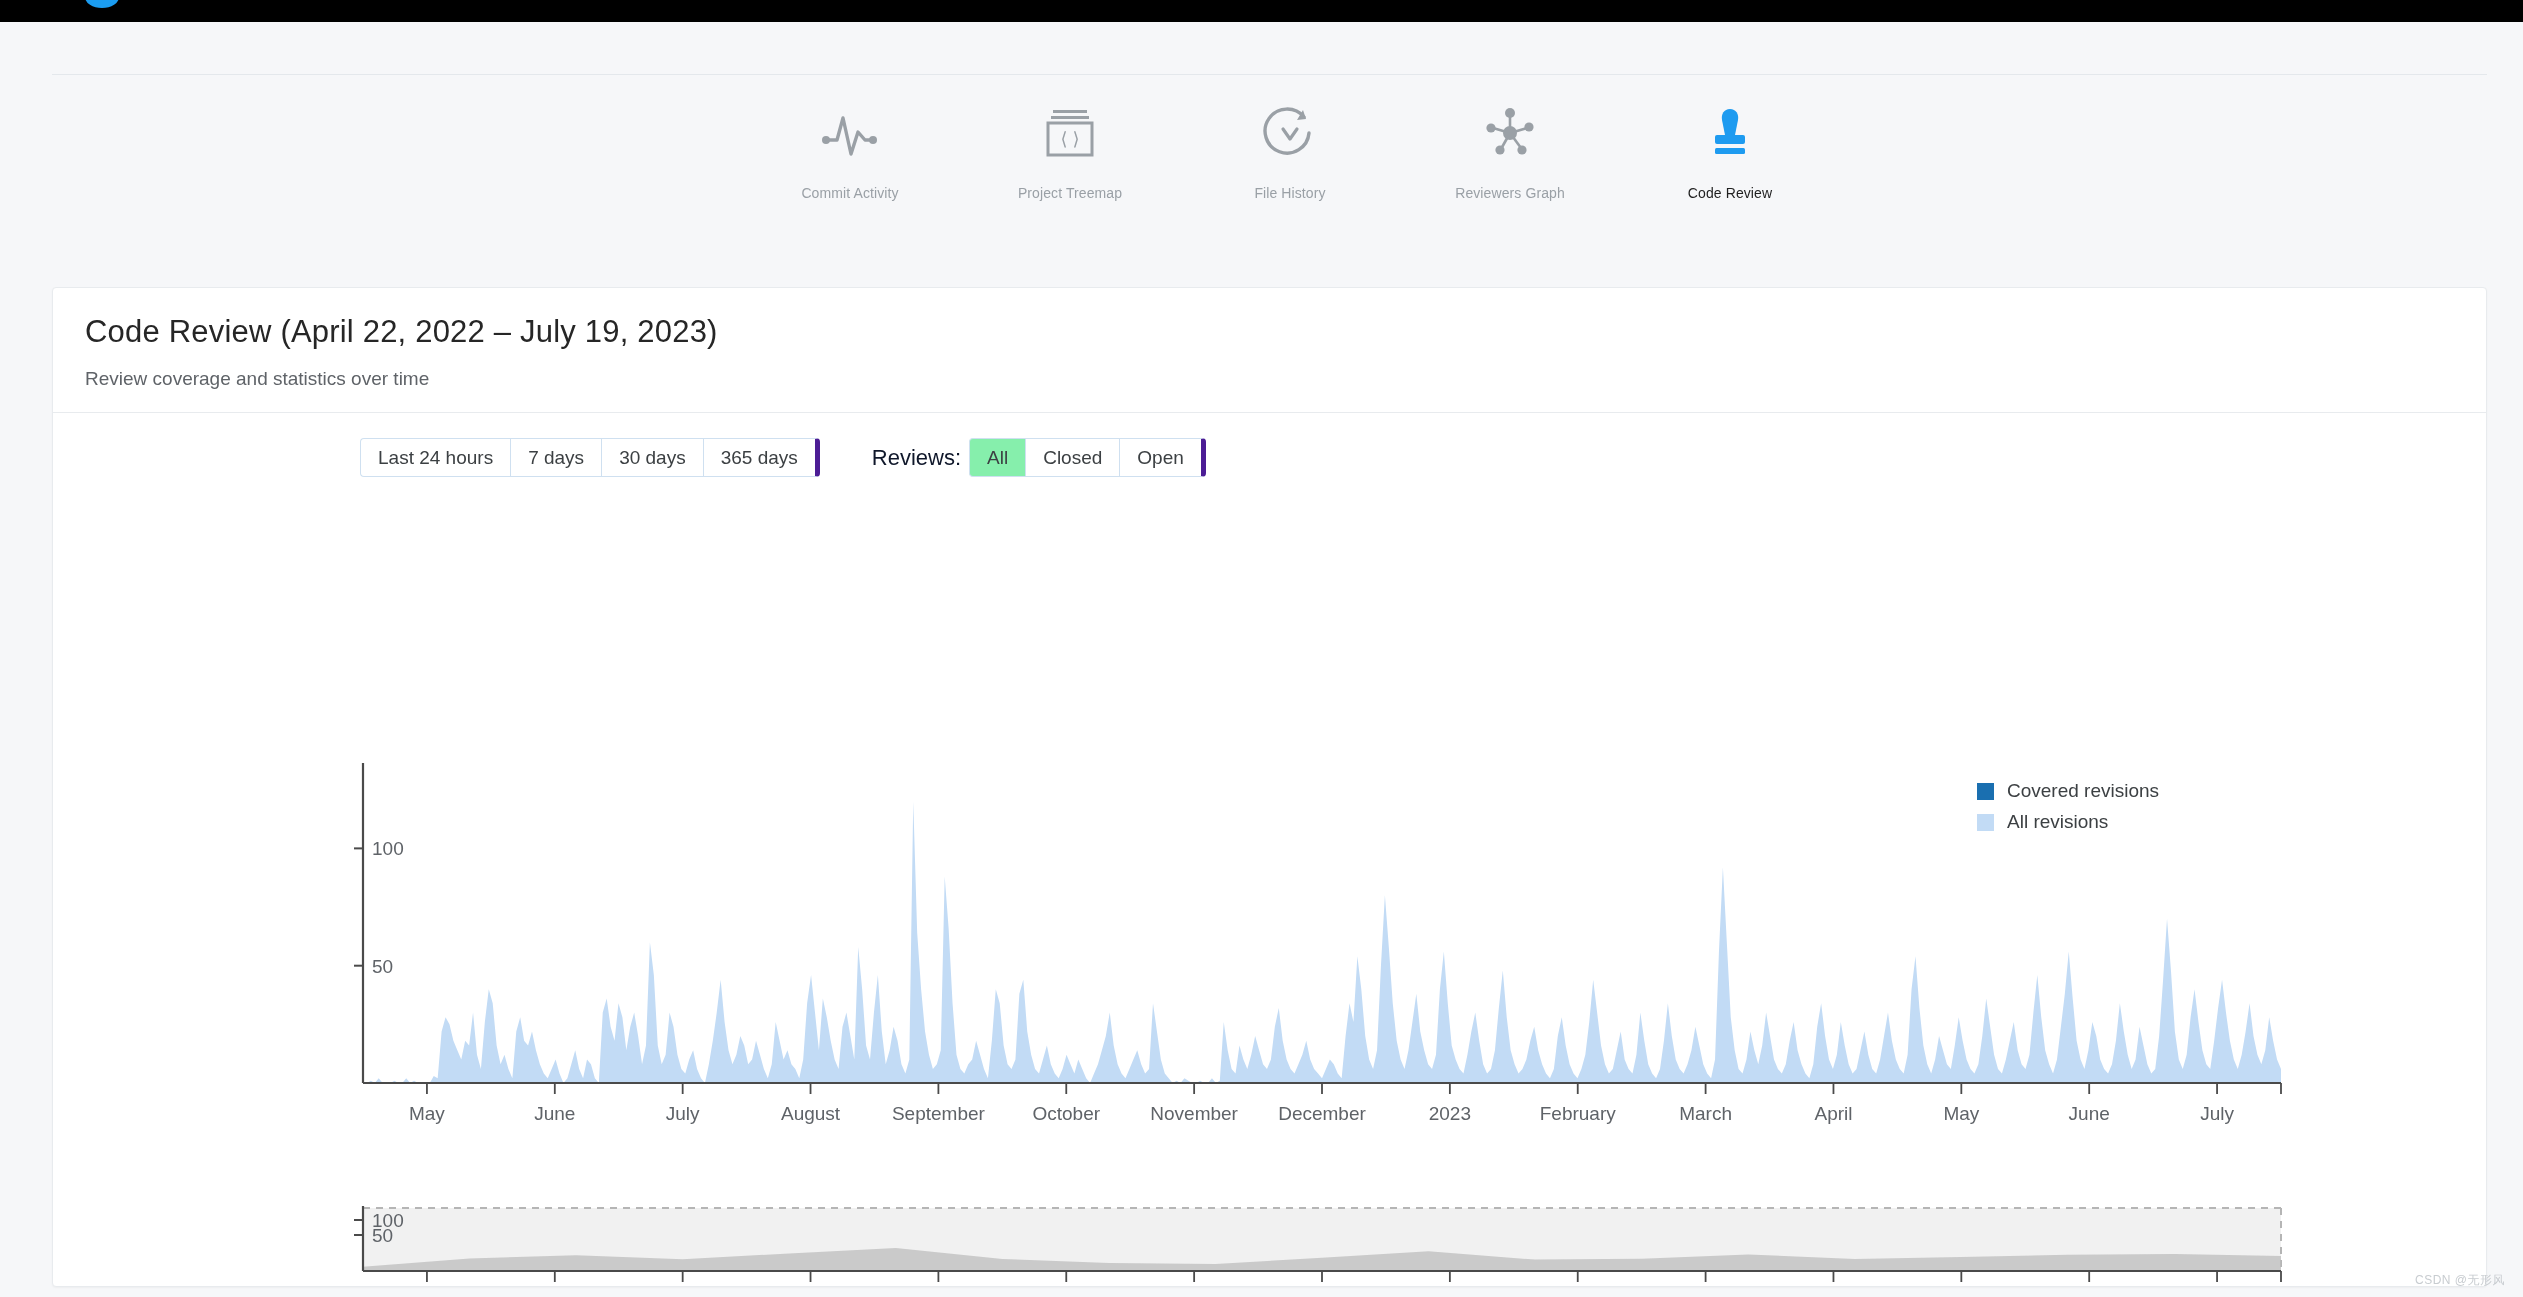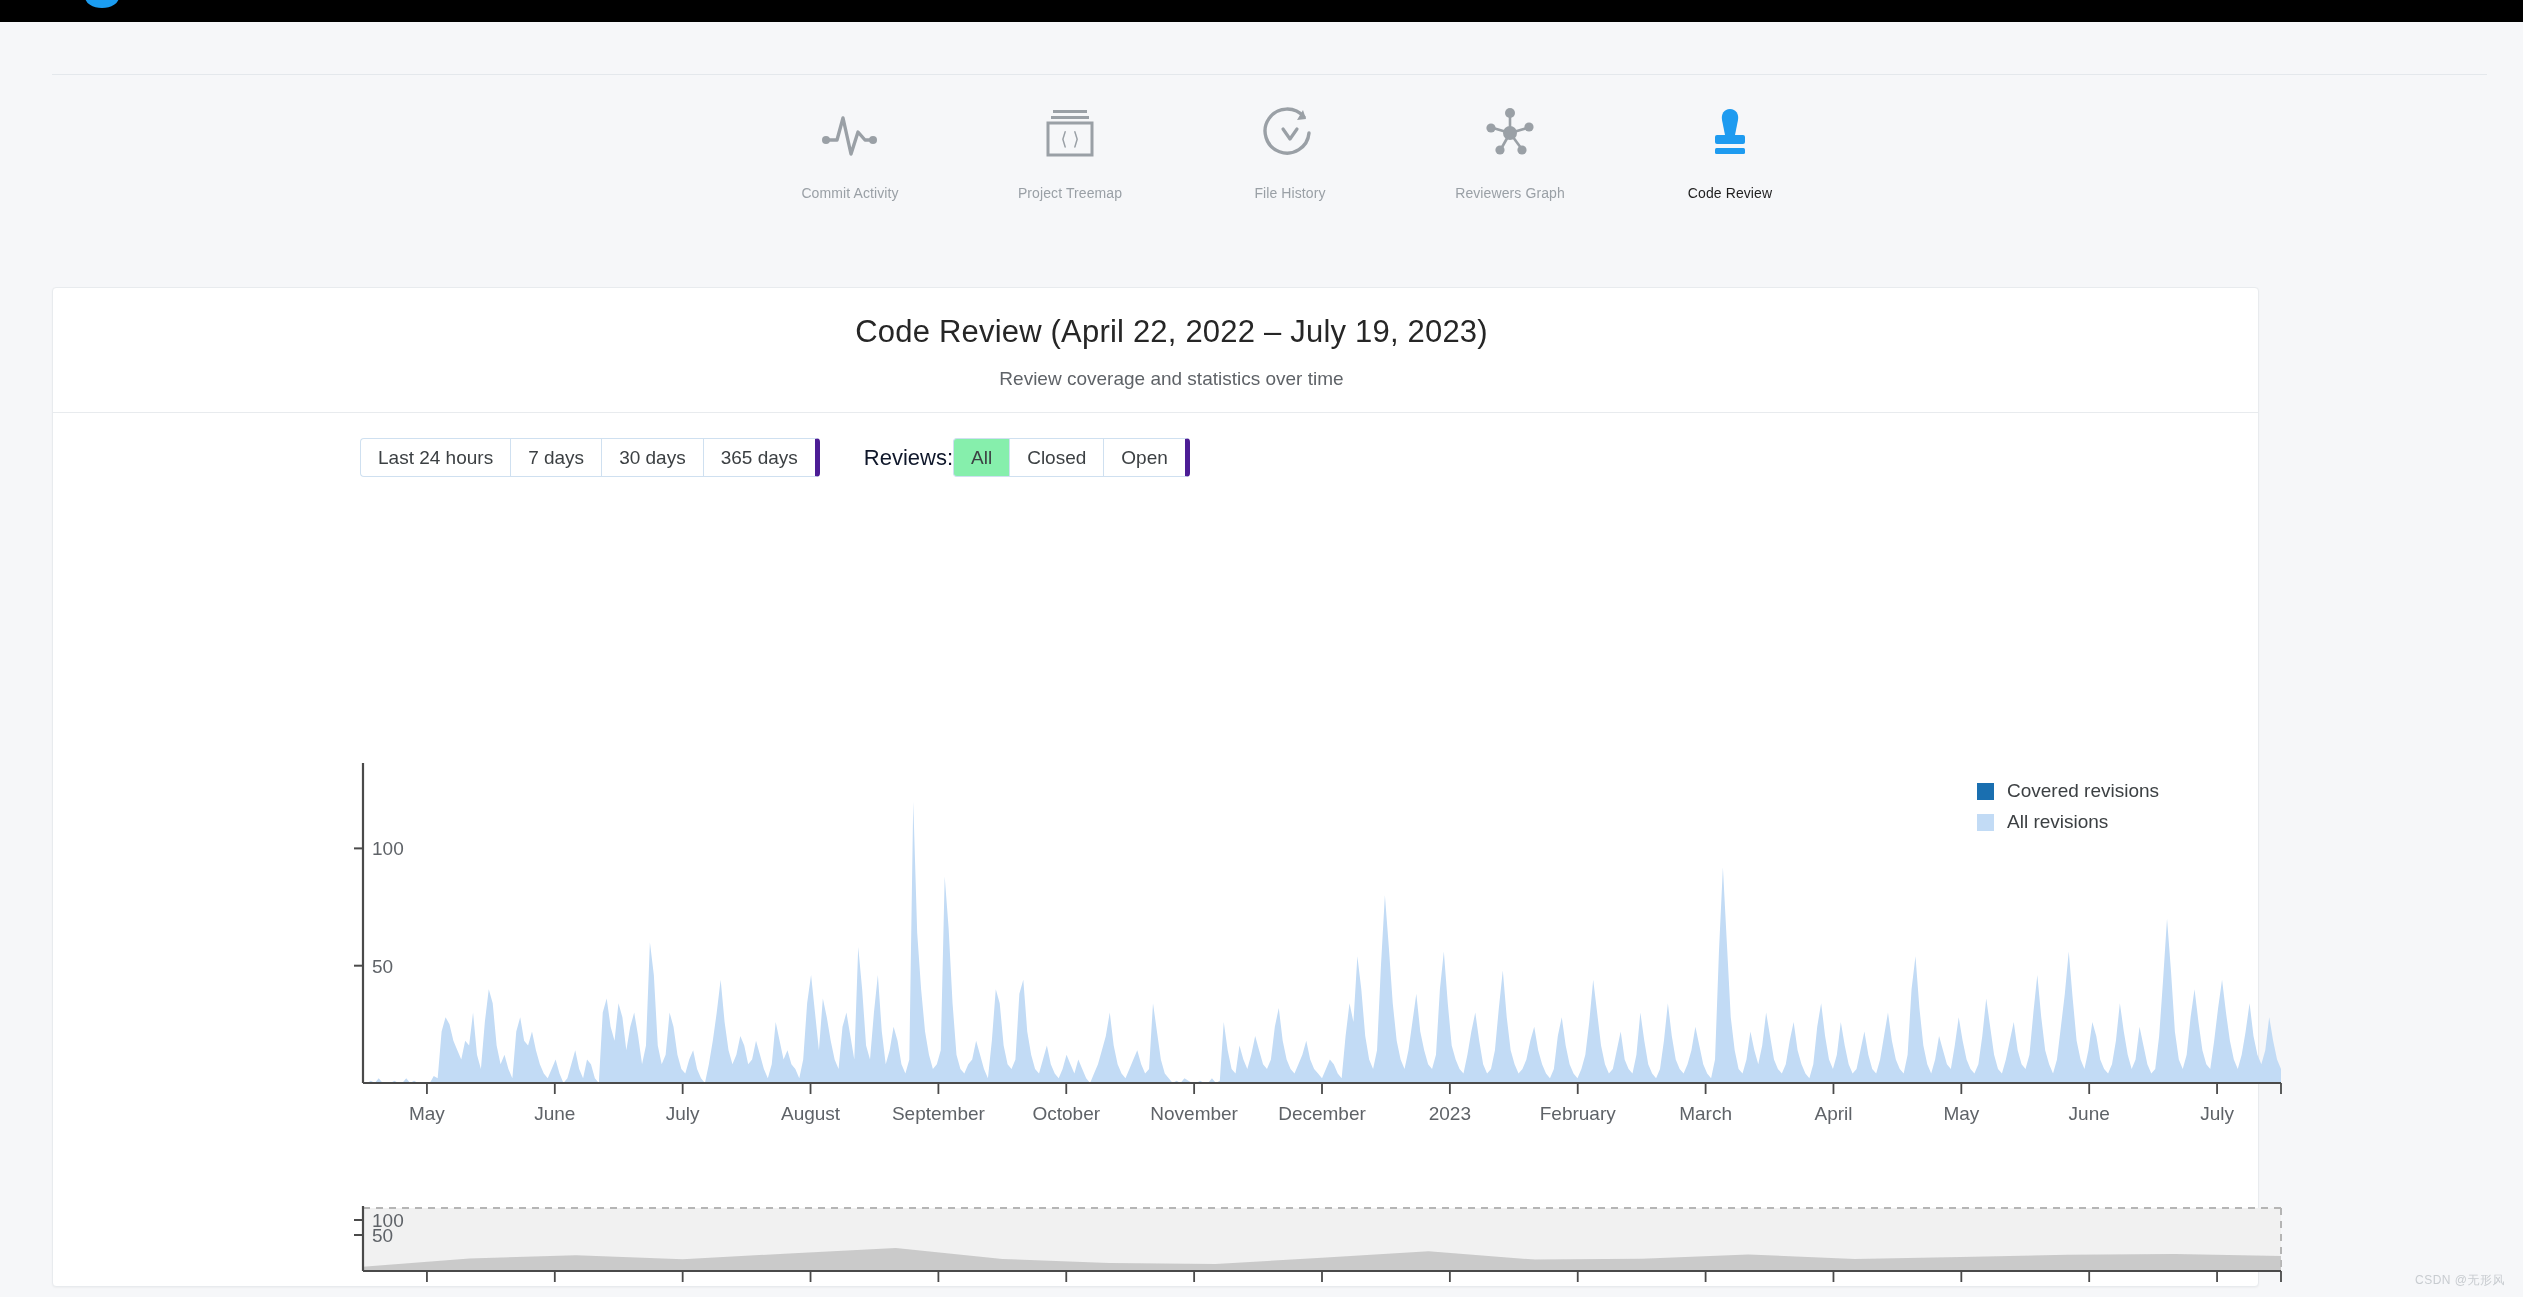--- a/index.html
+++ b/index.html
@@ -36,33 +36,32 @@
     align-items: center; cursor: pointer;
   }
   .navicon { height: 72px; display: flex; align-items: center; justify-content: center; }
   .navlabel {
     margin-top: 16px; font-size: 14px; color: #9aa0a6; letter-spacing: .1px;
   }
   .navitem.active .navlabel { color: #1f1f1f; }
 
   
   .card {
-    position: absolute; left: 52px; top: 265px; width: 2207px; height: 1000px;
+    position: absolute; left: 52px; top: 265px; width: 2435px; height: 1000px;
     background: #ffffff; border: 1px solid #e8ebee; border-radius: 4px;
     box-shadow: 0 1px 2px rgba(0,0,0,0.04);
-    text-align: center;
   }
   .card-head { padding: 26px 0 22px 32px; border-bottom: 1px solid #e8ebee; }
   .card-title { font-size: 31px; color: #262626; font-weight: 400; letter-spacing: .2px; }
   .card-sub { margin-top: 18px; font-size: 19px; color: #5f6368; }
 
   
   .controls {
     position: absolute; left: 307px; top: 150px;
-    display: flex; align-items: center;
+    display: flex; align-items: center; gap: 8px;
   }
   .btngroup { display: flex; }
   .btn {
     height: 39px; padding: 0 17px; display: flex; align-items: center;
     justify-content: center; font-size: 19px; color: #3c4043;
     background: #ffffff; border: 1px solid #cfe0f0; border-right: none;
     cursor: pointer; white-space: nowrap;
   }
   .btn:first-child { border-radius: 4px 0 0 4px; }
   .btn:last-child { border-right: 5px solid #4c1d95; border-radius: 0 4px 4px 0; }

